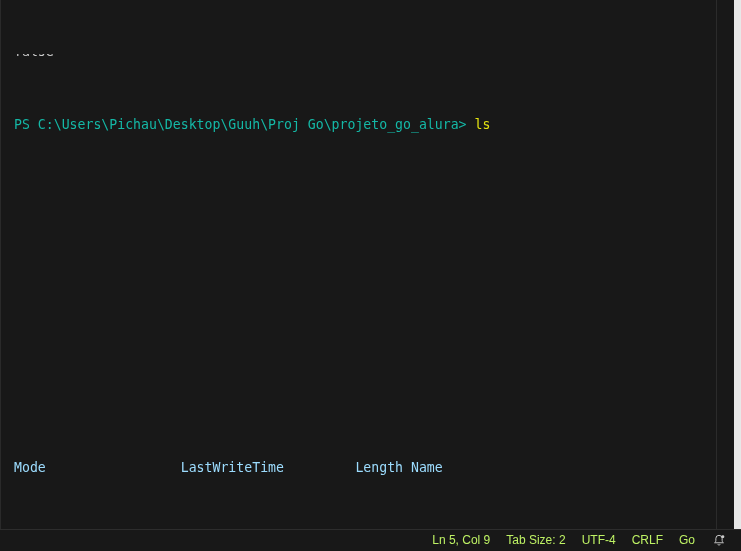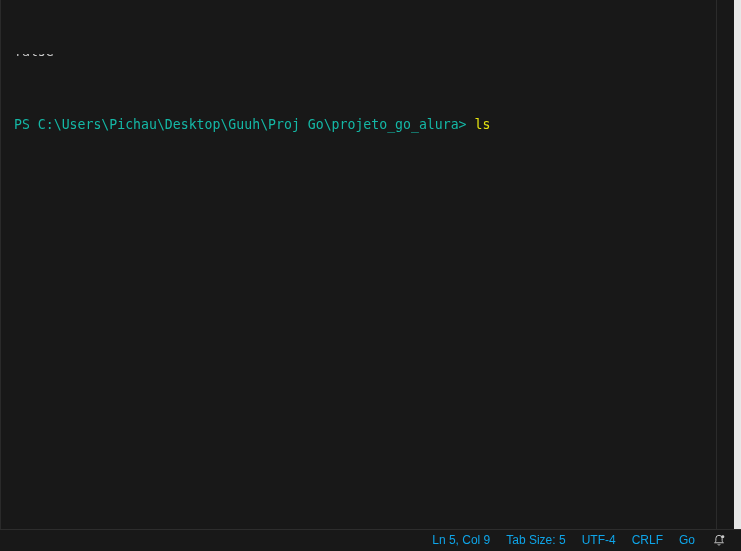--- a/index.html
+++ b/index.html
@@ -102,21 +102,21 @@
   .statusbar {
     flex: 0 0 22px;
     height: 22px;
     background: #181818;
     border-top: 1px solid #2d2d2d;
     display: flex;
     align-items: center;
     justify-content: flex-end;
     font-family: "Liberation Sans", sans-serif;
     font-size: 12px;
-    color: #0ea5e9;
+    color: #bef264;
     padding-right: 8px;
     box-sizing: border-box;
     user-select: none;
   }
   .sb-item {
     padding: 0 8px;
     line-height: 21px;
     white-space: nowrap;
   }
   .sb-bell {
@@ -141,39 +141,40 @@
 
       <div class="tline"><span class="c-prompt">PS C:\Users\Pichau\Desktop\Guuh\Proj Go\projeto_go_alura&gt; </span><span class="c-cmd">ls</span></div>
 
       <div class="tline"><span></span></div>
       <div class="tline"><span></span></div>
 
 
       <div class="tline"><span></span></div>
       <div class="tline"><span></span></div>
 
+      <div class="tline"><span class="c-header">Mode                 LastWriteTime         Length Name</span></div>
       
 
       
 
       
       
 
       
 
     </div>
 
     <div class="term-vline"></div>
     <div class="term-scroll-gap"></div>
     <div class="term-scroll-edge"></div>
   </div>
 
   <div class="statusbar">
     <div class="sb-item">Ln 5, Col 9</div>
-    <div class="sb-item">Tab Size: 5</div>
+    <div class="sb-item">Tab Size: 2</div>
     <div class="sb-item">UTF-4</div>
     <div class="sb-item">CRLF</div>
     <div class="sb-item">Go</div>
     <div class="sb-bell">
       <svg class="bell-svg" width="14" height="14" viewBox="0 0 16 16" aria-hidden="true">
         <path d="M8 1.5a3.6 3.6 0 0 0-3.6 3.6v2.2c0 .9-.35 1.75-.98 2.38l-.35.35h9.86l-.35-.35a3.36 3.36 0 0 1-.98-2.38V5.1A3.6 3.6 0 0 0 8 1.5z" fill="none" stroke="#cccccc" stroke-width="1.1"></path>
         <path d="M6.6 11.7a1.5 1.5 0 0 0 2.8 0" fill="none" stroke="#cccccc" stroke-width="1.1"></path>
         <circle cx="12.4" cy="3.1" r="1.7" fill="#cccccc"></circle>
       </svg>
     </div>

